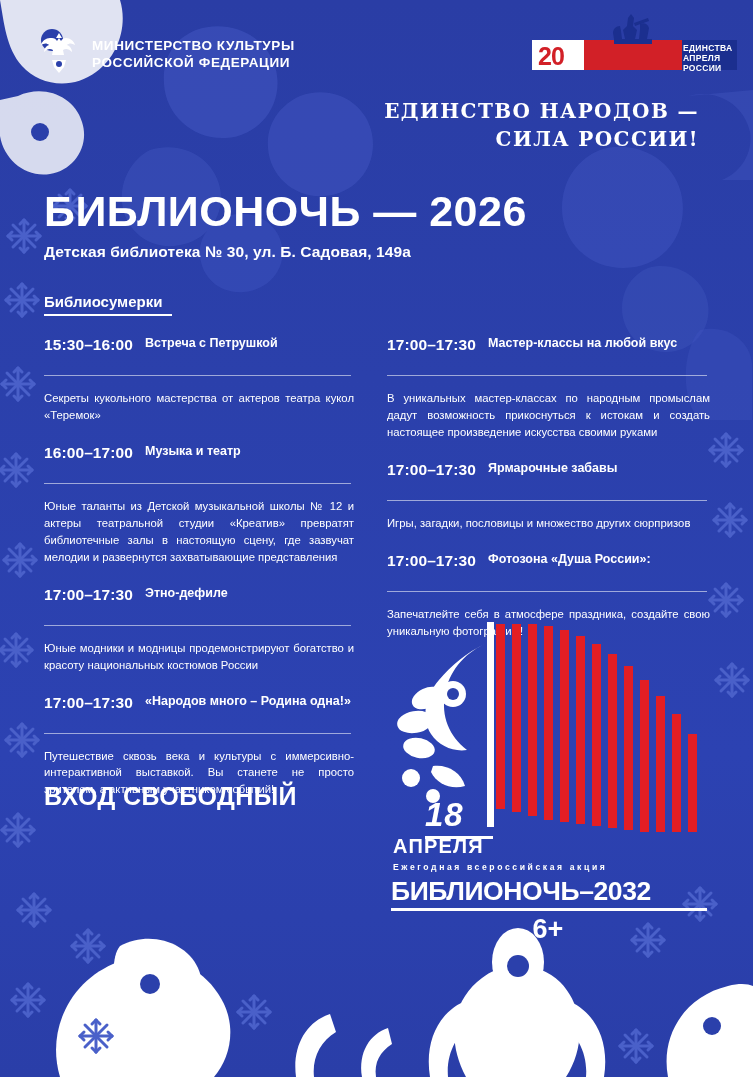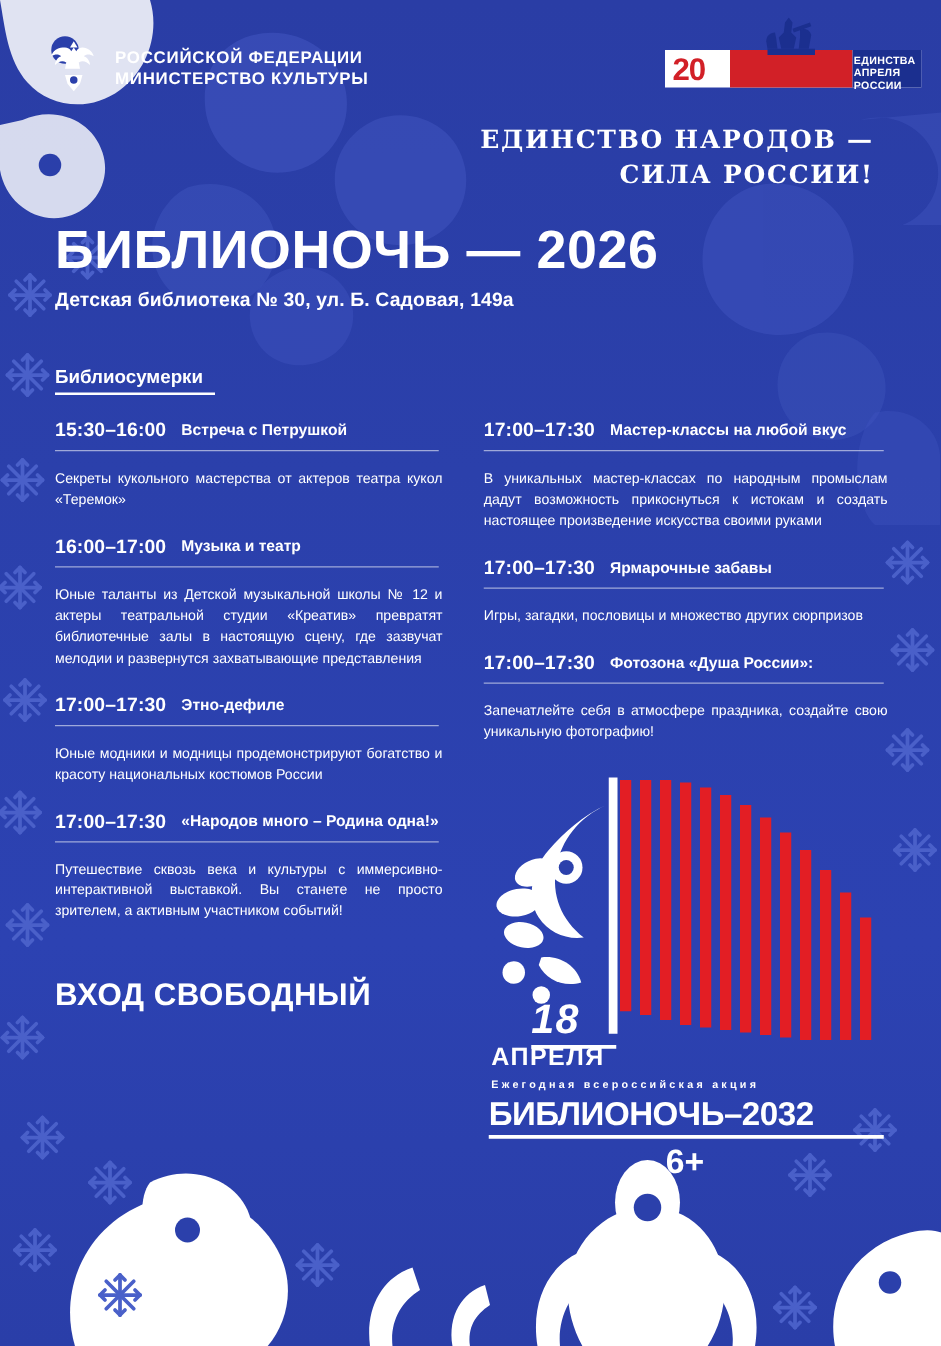--- a/index.html
+++ b/index.html
@@ -64,21 +64,21 @@
   .slogan {
     position: absolute; right: 54px; top: 98px;
     text-align: right; color: #ffffff;
     font-family: "DejaVu Serif", serif;
     font-weight: 700; font-size: 20px; line-height: 1.38;
     letter-spacing: 1.4px;
     text-transform: uppercase;
   }
 
   
-  .title-block { position: absolute; left: 44px; top: 178px; }
+  .title-block { position: absolute; left: 44px; top: 189px; }
   .main-title {
     color: #ffffff; font-size: 43px; font-weight: 800;
     letter-spacing: .5px; line-height: 1.05;
   }
   .venue {
     color: #ffffff; font-size: 15.5px; font-weight: 700;
     margin-top: 9px; letter-spacing: .1px;
   }
 
   
@@ -93,22 +93,22 @@
   }
 
   
   .cols { position: absolute; left: 44px; top: 336px; width: 666px; }
   .col { position: absolute; top: 0; }
   .col-left  { left: 0px;   width: 310px; }
   .col-right { left: 343px; width: 323px; }
 
   .item { margin-bottom: 20px; }
   .item-head {
-    display: flex; align-items: center; gap: 12px;
-    padding-bottom: 7px; position: relative;
+    display: flex; align-items: flex-start; gap: 12px;
+    padding-bottom: 22px; position: relative;
   }
   .item-head::after {
     content: ""; position: absolute; left: 0; bottom: 0;
     height: 1px; background: rgba(255,255,255,.55);
   }
   .col-left .item-head::after { width: 307px; }
   .col-right .item-head::after { width: 320px; }
   .time {
     color: #ffffff; font-size: 15.5px; font-weight: 800; white-space: nowrap;
     letter-spacing: .1px;
@@ -276,22 +276,22 @@
     <div class="ministry">
       <svg class="emblem" viewBox="0 0 42 48">
         <g fill="#ffffff">
           <path d="M21 3 l3 5 h-6 z"></path>
           <path d="M12 8 c-4 0 -8 3 -9 7 c3 -2 6 -2 8 0 c-3 1 -5 4 -5 7 c3 -3 6 -4 9 -2 l-1 5 h12 l-1 -5 c3 -2 6 -1 9 2 c0 -3 -2 -6 -5 -7 c2 -2 5 -2 8 0 c-1 -4 -5 -7 -9 -7 c-2 0 -4 1 -5 3 l-2 -3 l-2 3 c-1 -2 -3 -3 -5 -3 z"></path>
           <path d="M14 30 h14 l-2 7 l-5 6 l-5 -6 z"></path>
           <circle cx="21" cy="34" r="3" fill="#2b40ab"></circle>
         </g>
       </svg>
       <div class="m-text">
+        <div>Министерство культуры</div>
         <div>Российской Федерации</div>
-        <div>Министерство культуры</div>
       </div>
     </div>
 
     <div class="logo20">
       <div class="bar"></div>
       <div class="red-block"></div>
       <div class="blue-block"></div>
       <svg class="statue" viewBox="0 0 86 30">
         <g fill="#1b2f8f">
           <rect x="26" y="25" width="38" height="5"></rect>

